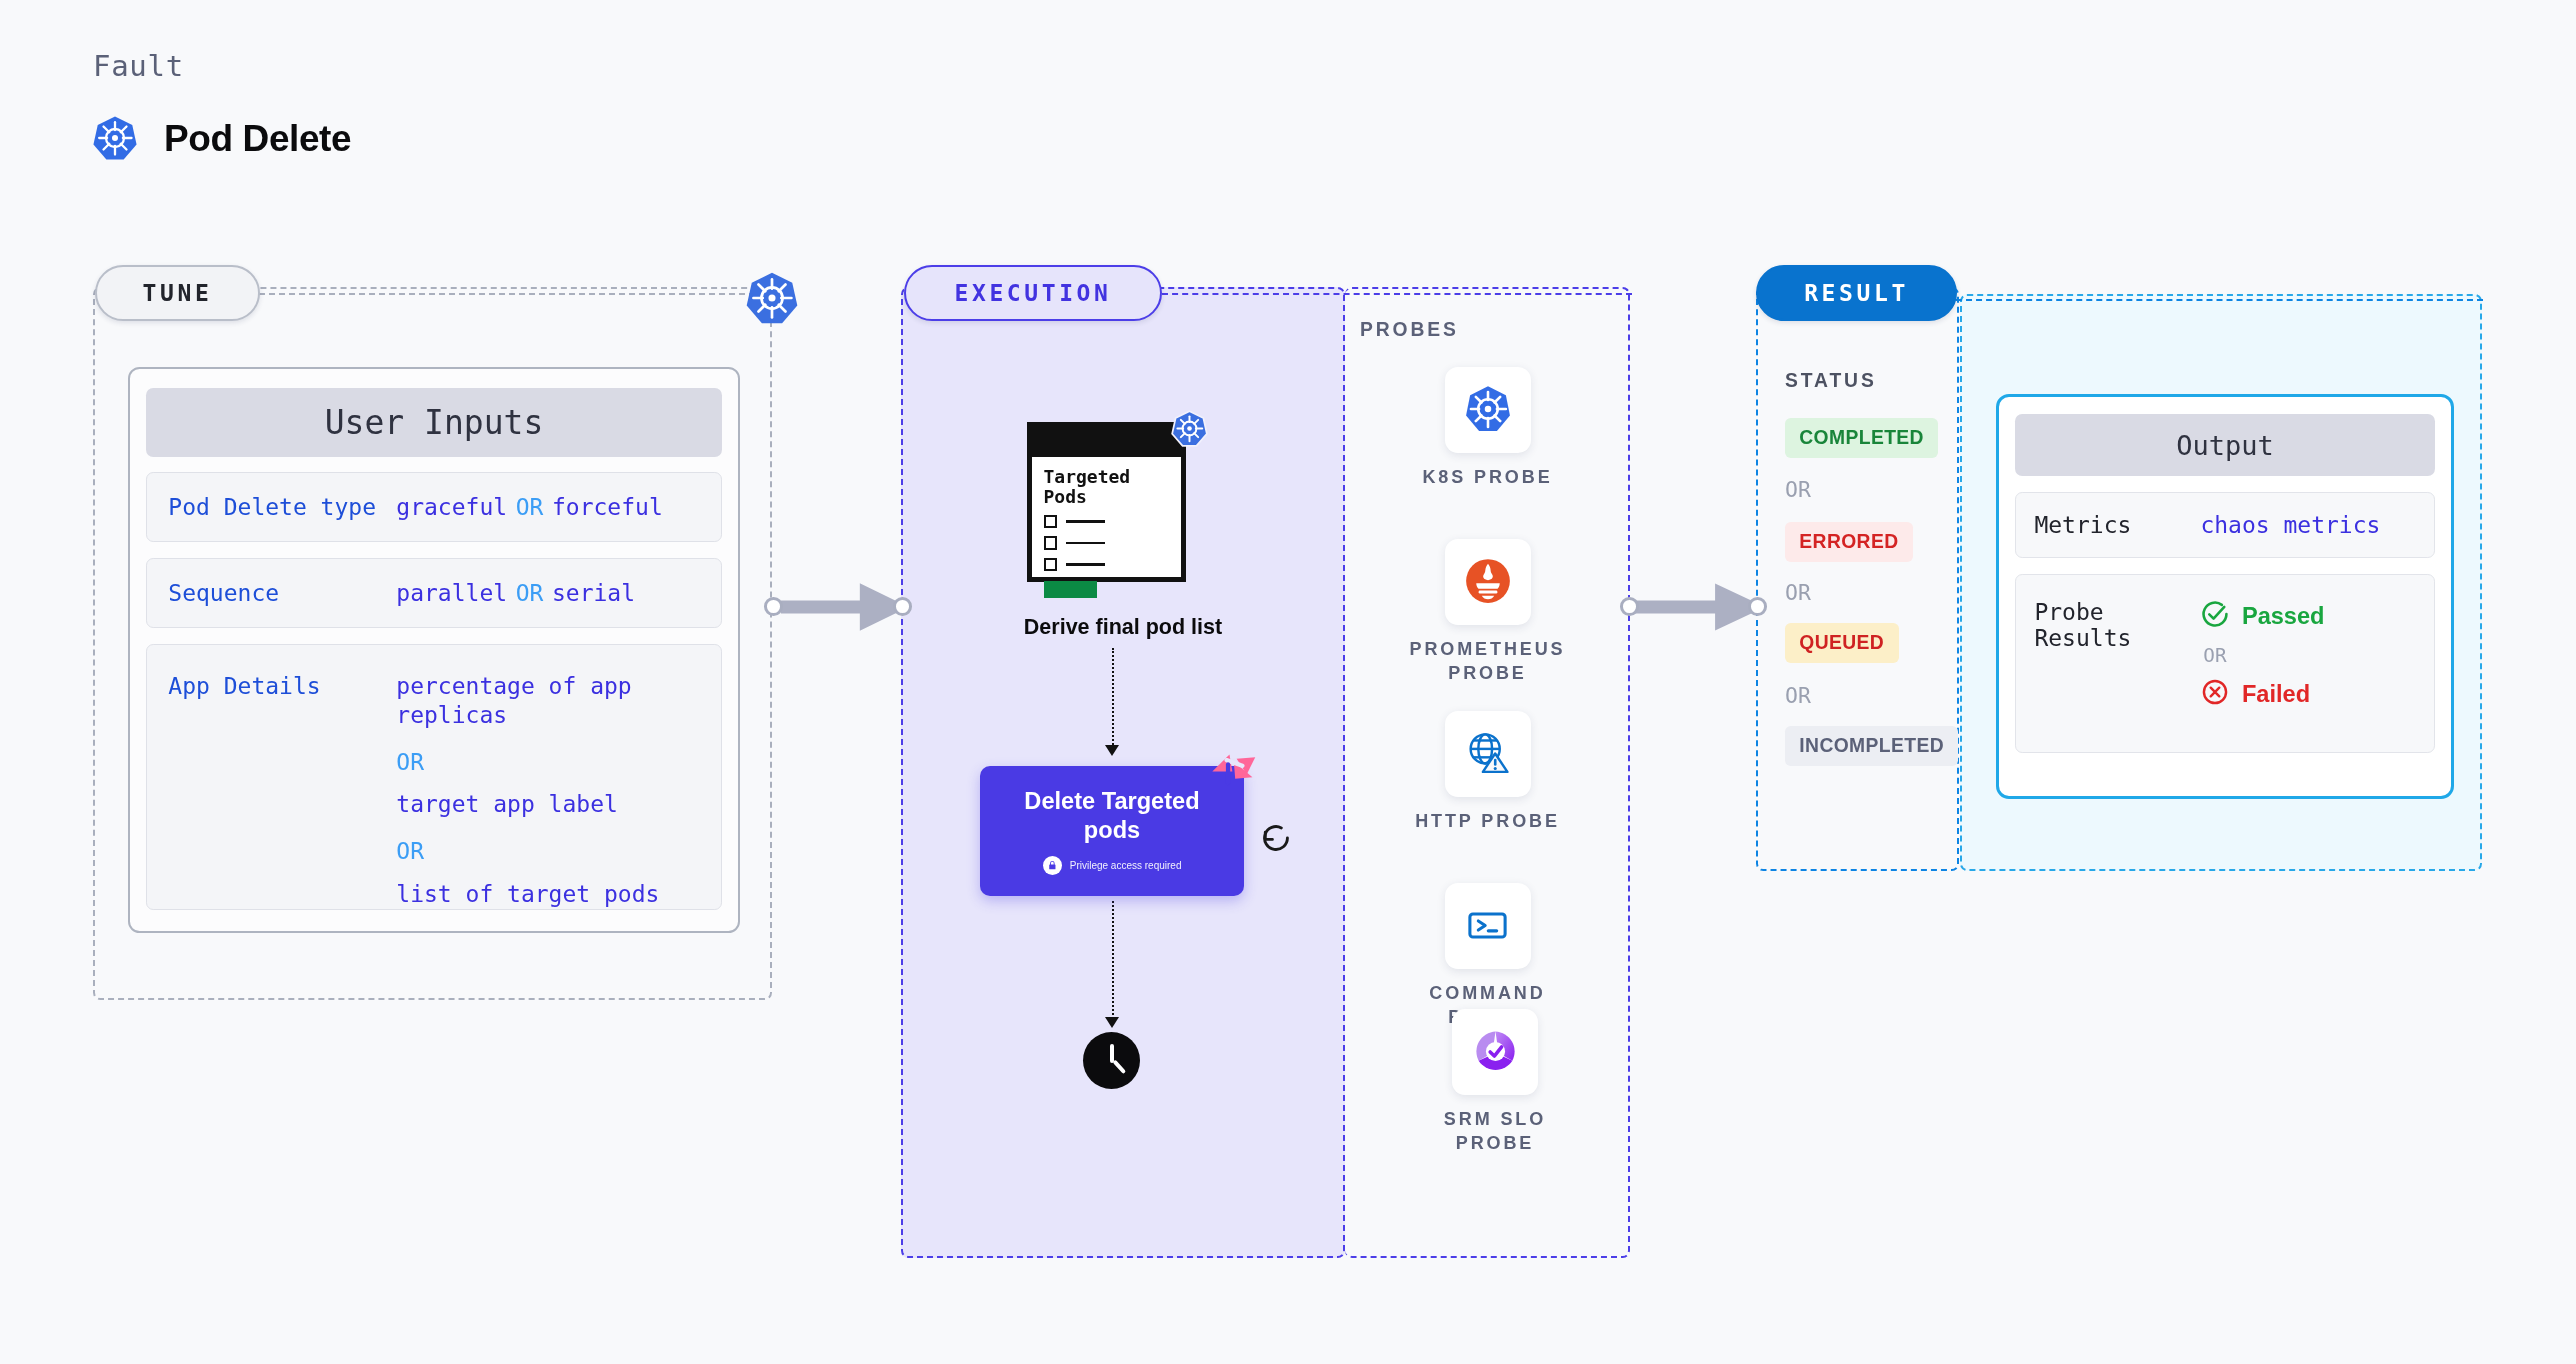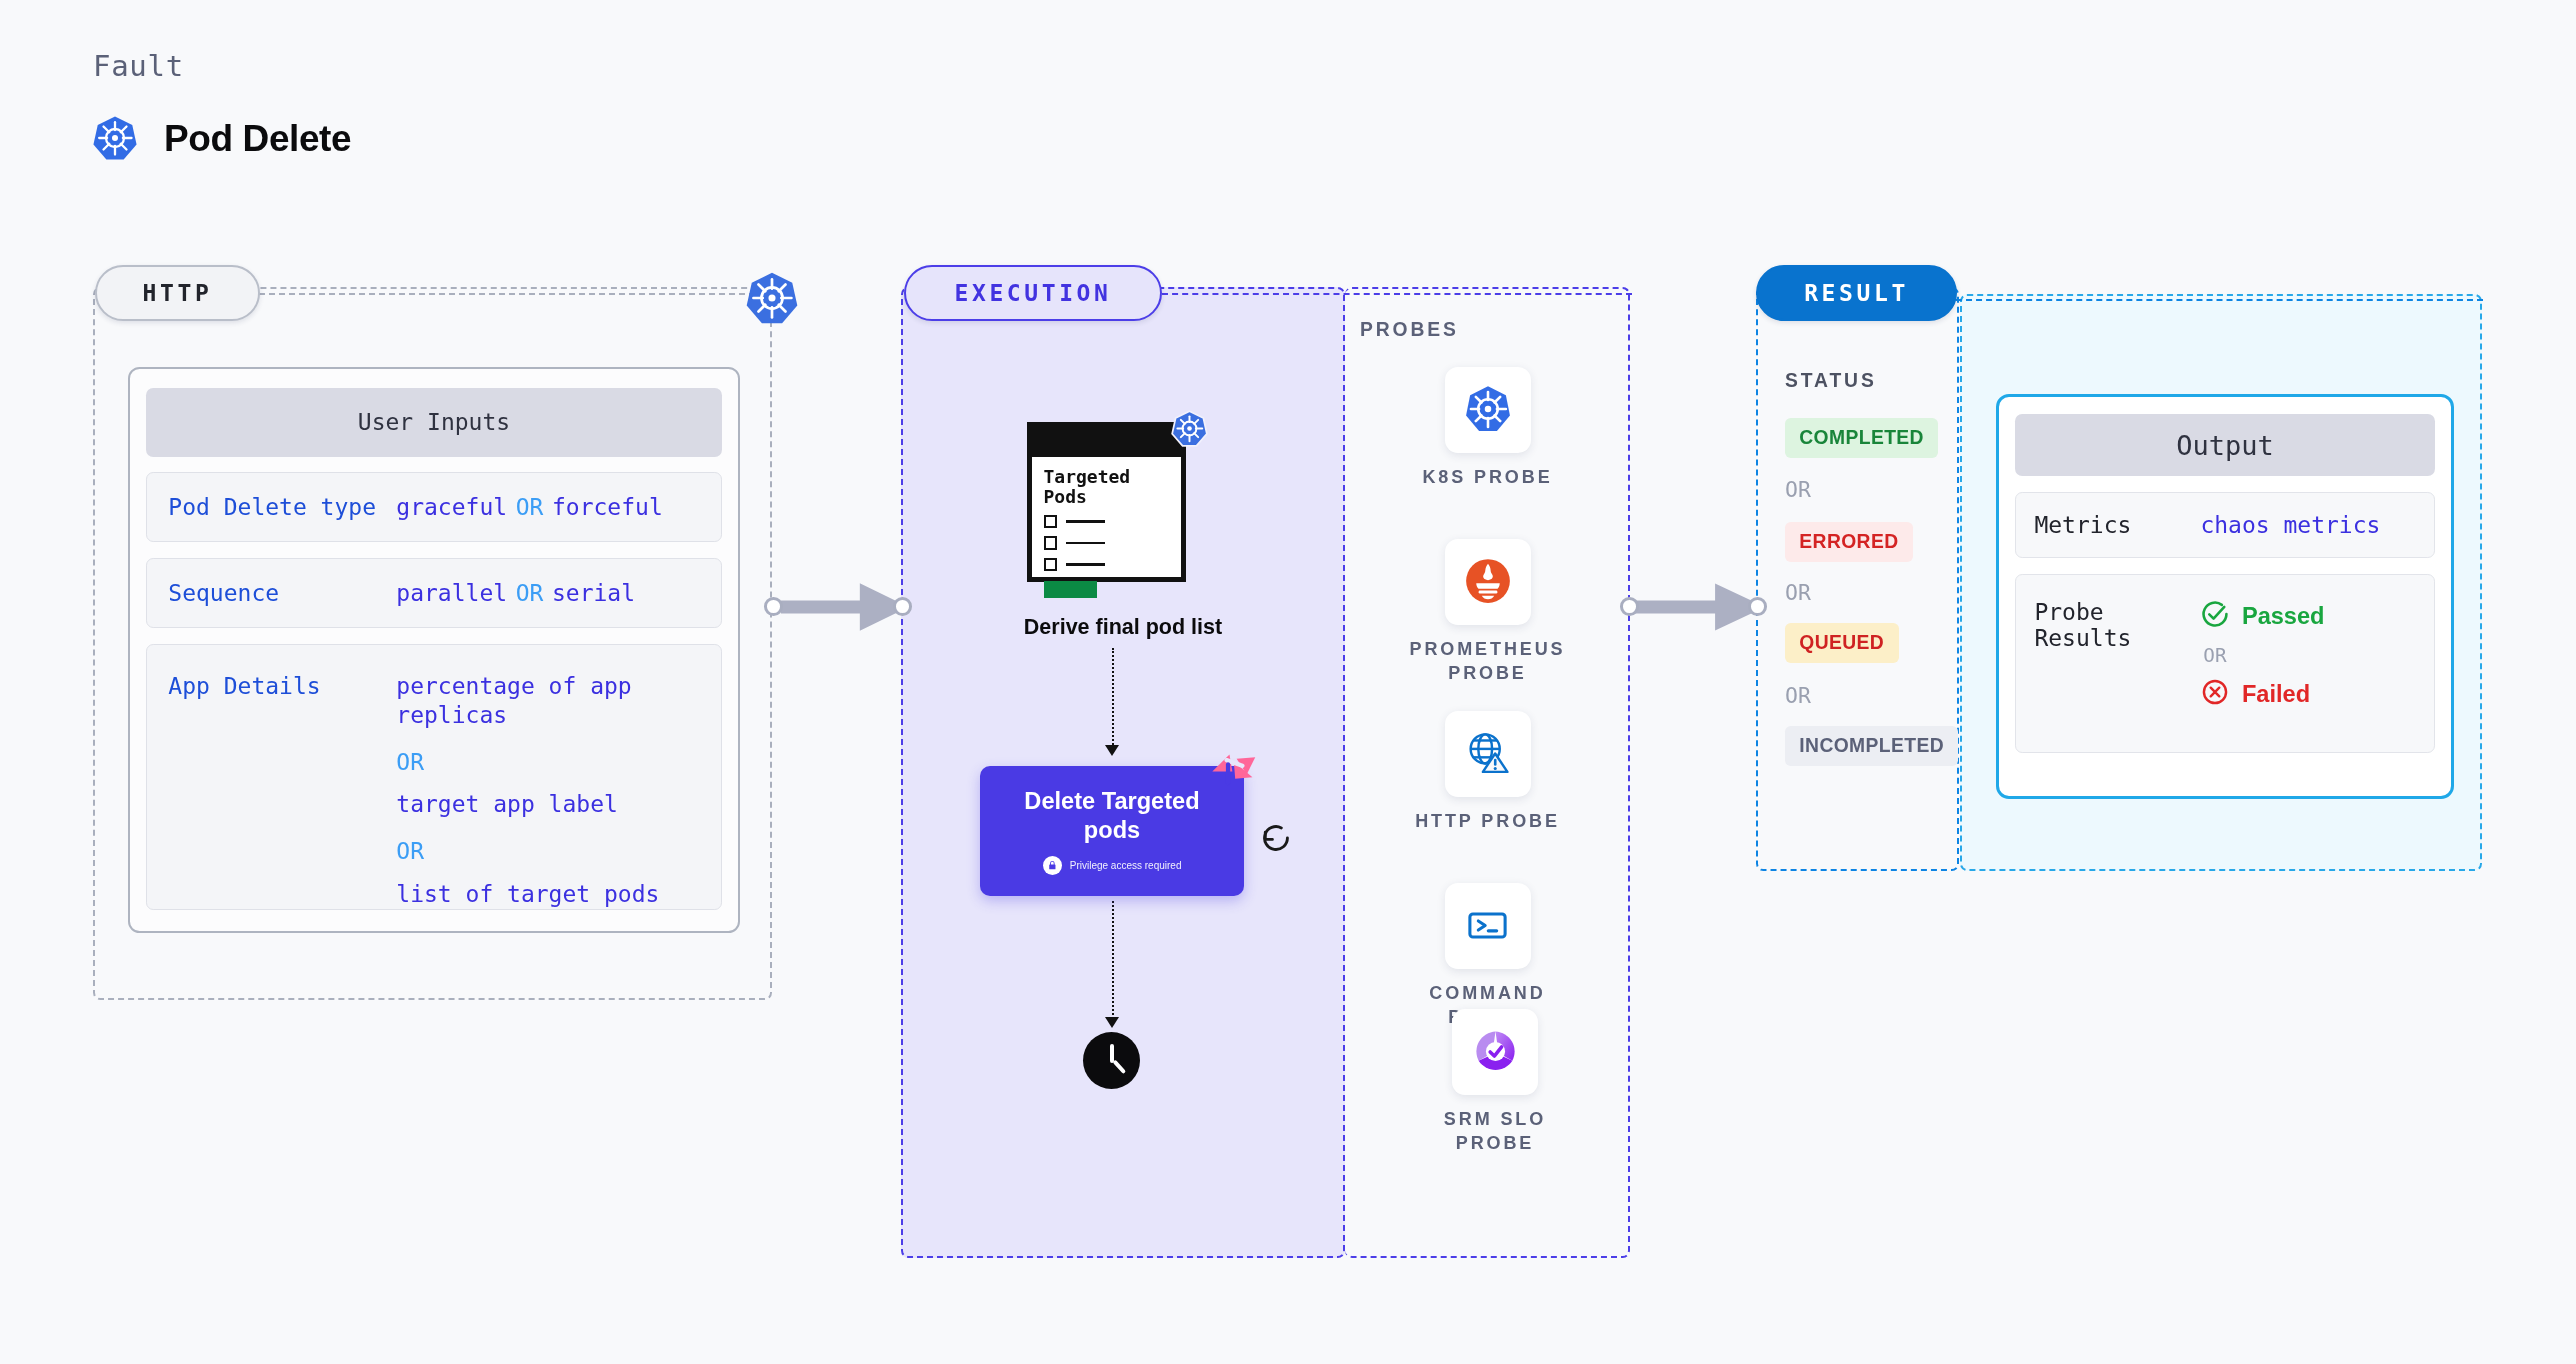--- a/index.html
+++ b/index.html
@@ -87,21 +87,21 @@
     background: #fcfcfd;
     border: 2.1px solid #aeb4c0;
     border-radius: 11.5px;
   }
   .card-userinputs { left: 128px; top: 367px; width: 612px; height: 566px; }
   .card-title {
     margin: 18.6px 15.8px 0 15.8px; height: 69px;
     background: #d9dae4; border-radius: 7.2px;
     display: flex; align-items: center; justify-content: center;
     font-family: "DejaVu Sans Mono", monospace;
-    font-size: 23px; color: #2f3240;
+    font-size: 33px; color: #2f3240;
   }
   .row {
     margin: 15.8px 15.8px 0 15.8px;
     background: #f4f5f8;
     border: 1.4px solid #dfe1e8;
     border-radius: 7.2px;
     display: flex; align-items: center;
     padding: 0 0 0 21.5px;
     font-family: "DejaVu Sans Mono", monospace;
     font-size: 23px;
@@ -314,21 +314,21 @@
           <line x1="43" y1="32" x2="55" y2="32"></line>
         <line x1="16" y1="16" x2="24" y2="24"></line>
           <line x1="40" y1="40" x2="48" y2="48"></line>
         <line x1="48" y1="16" x2="40" y2="24"></line>
           <line x1="24" y1="40" x2="16" y2="48"></line>
       </g>
       <circle cx="32" cy="32" r="4.2" fill="#fff"></circle>
     </svg>
   </div>
 
-  <div class="chip chip-tune">HTTP</div>
+  <div class="chip chip-tune">TUNE</div>
   <div class="chip chip-exec">EXECUTION</div>
   <div class="chip chip-result">RESULT</div>
 
   <div class="card card-userinputs">
     <div class="card-title">User Inputs</div>
 
     <div class="row row-h">
       <span class="row-label">Pod Delete type</span>
       <span class="row-val">graceful</span>
       <span class="or-inline" style="margin:0 8.6px;">OR</span>

